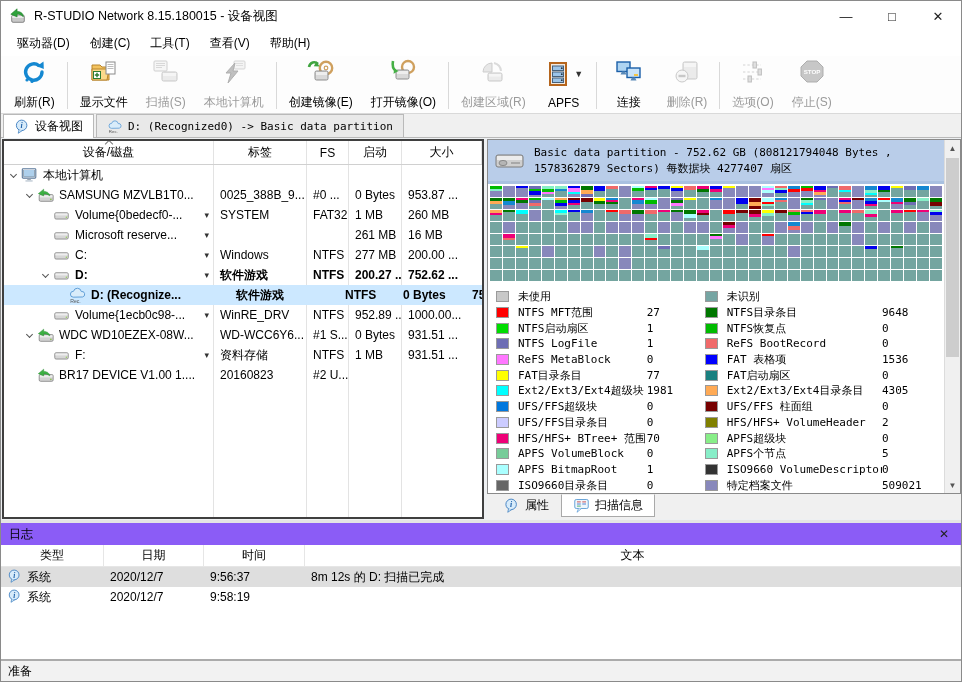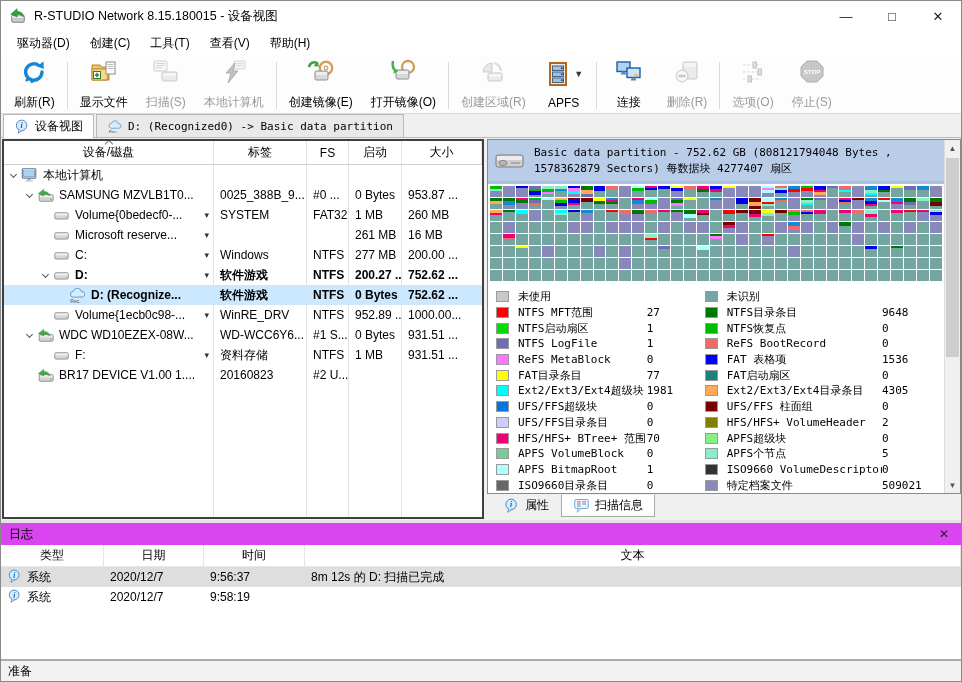--- a/index.html
+++ b/index.html
@@ -45,21 +45,21 @@
   .tree-header { display:grid; grid-template-columns:210px 93px 42px 53px 80px; height:24px; border-bottom:1px solid #d0d0d0; flex:0 0 auto; }
   .th { display:flex; align-items:center; justify-content:center; border-right:1px solid #e3e3e3; position:relative; font-weight:normal; }
   .th .sort-caret { position:absolute; top:0px; left:50%; width:6px; height:6px; border-left:1px solid #777; border-top:1px solid #777; transform:translateX(-50%) rotate(45deg); }
   .tree-body { flex:1; position:relative; }
   .tree-lines { position:absolute; inset:0; background:
      linear-gradient(to right, transparent 209px, #e3e3e3 209px, #e3e3e3 210px, transparent 210px),
      linear-gradient(to right, transparent 302px, #e3e3e3 302px, #e3e3e3 303px, transparent 303px),
      linear-gradient(to right, transparent 344px, #e3e3e3 344px, #e3e3e3 345px, transparent 345px),
      linear-gradient(to right, transparent 397px, #e3e3e3 397px, #e3e3e3 398px, transparent 398px); }
   .trow { display:grid; grid-template-columns:210px 93px 42px 53px 80px; height:20px; position:relative; }
-  .trow.sel { background:#cce8ff; }
+  .trow.sel { background:#cce8ff;gap:16px; }
   .tcell { display:flex; align-items:center; padding:0 5px 0 6px; overflow:hidden; white-space:nowrap; }
   .tcell.name { padding-right:3px; }
   .expander { width:13px; flex:0 0 13px; display:flex; align-items:center; justify-content:center; }
   .chev { width:5px; height:5px; border-right:1.4px solid #555; border-bottom:1.4px solid #555; transform:rotate(45deg); margin-top:-2px; }
   .tree-icon svg { width:19px; height:18px; display:block; margin-right:4px; }
   .dd { margin-left:auto; font-size:9px; color:#333; padding-right:2px; }
 
   
   .right-col { flex:1; margin-left:3px; display:flex; flex-direction:column; }
   .right-panel { height:356px; border:1px solid #8a8a8a; background:#fff; position:relative; overflow:hidden; }
@@ -80,21 +80,21 @@
   .vs-thumb { position:absolute; left:1px; right:1px; top:2px; height:62%; background:#cdcdcd; }
 
   
   .subtabs { height:25px; background:#f0f0f0; display:flex; align-items:flex-start; padding-left:4px; }
   .stab { display:flex; align-items:center; gap:5px; height:23px; padding:0 11px; border:1px solid transparent; }
   .stab.active { background:#fff; border-color:#a9a9a9; border-top-color:#f0f0f0; }
   .stab .icon svg { width:17px; height:15px; display:block; }
 
   
   .log-panel { height:139px; display:flex; flex-direction:column; border-top:3px solid #e4e4e4; flex:0 0 auto; }
-  .log-title { height:22px; background:#d946ef; display:flex; align-items:center; padding:0 8px; flex:0 0 auto; }
+  .log-title { height:22px; background:#8b5cf6; display:flex; align-items:center; padding:0 8px; flex:0 0 auto; }
   .log-close { margin-left:auto; font-size:12px; color:#222; padding:0 4px; }
   .log-header { height:22px; display:grid; grid-template-columns:103px 100px 101px 1fr; background:#fff; border-bottom:1px solid #e6e6e6; flex:0 0 auto; }
   .log-th { display:flex; align-items:center; justify-content:center; border-right:1px solid #e6e6e6; }
   .log-row { height:20px; display:grid; grid-template-columns:103px 100px 101px 1fr; align-items:center; background:#fff; }
   .log-row.hl { background:#dedede; }
   .log-cell { padding:0 6px; display:flex; align-items:center; gap:5px; white-space:nowrap; overflow:hidden; }
   .log-cell .icon svg { width:15px; height:14px; }
   .log-fill { flex:1; background:#fff; }
 
   

